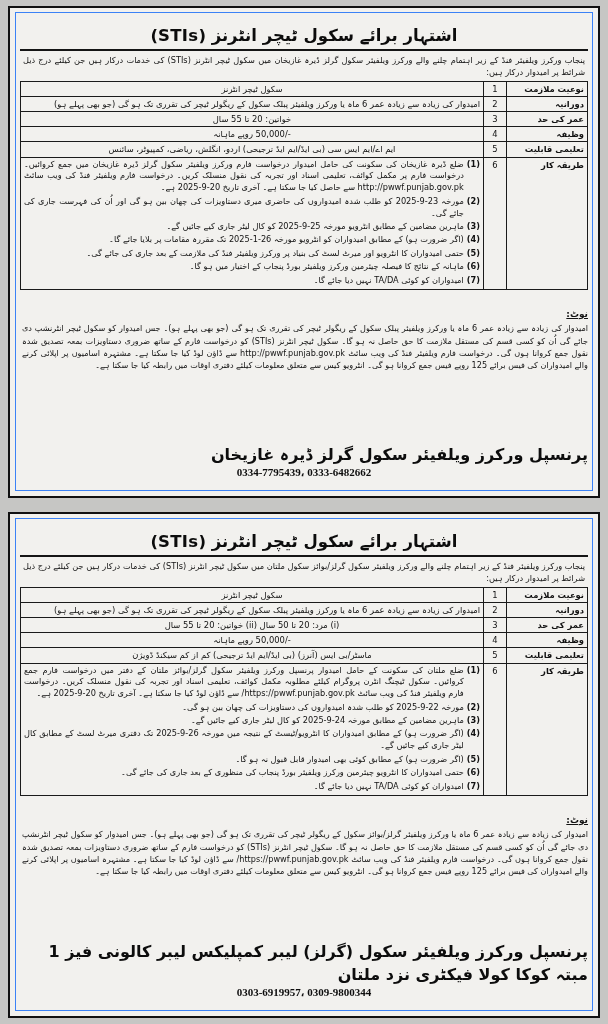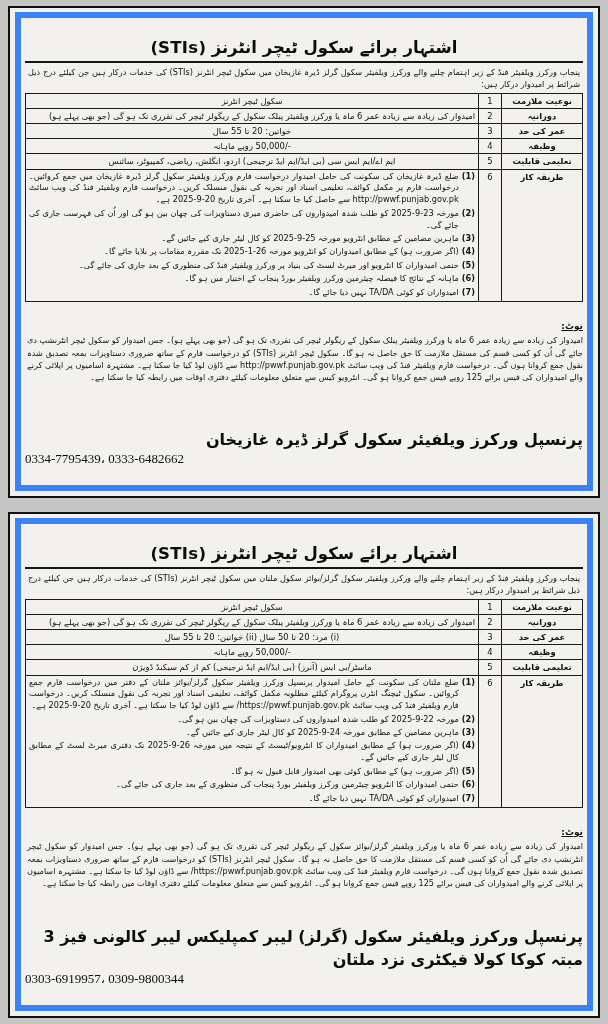--- a/index.html
+++ b/index.html
@@ -26,24 +26,24 @@
     background: #f2f1ee;
     border: 2px solid #111;
     box-sizing: border-box;
     padding: 4px 5px 5px 5px;
     overflow: hidden;
   }
   .ad.first { top: 6px; height: 492px; }
   .ad.second { top: 512px; height: 506px; }
 
   .ad-inner {
-    border: 6px solid #3b82f6;
+    border: 1px solid #3b82f6;
     box-sizing: border-box;
     height: 100%;
-    padding: 18px 4px;
+    padding: 11px 4px;
     display: flex;
     flex-direction: column;
   }
 
   .hdr {
     text-align: center;
     font-weight: bold;
     font-size: 16.5px;
     letter-spacing: 0.3px;
     padding: 2px 0 3px 0;
@@ -82,21 +82,21 @@
     vertical-align: top;
   }
   td.num {
     width: 16px;
     text-align: center;
     font-size: 8.4px;
     vertical-align: middle;
   }
   td.lbl {
     width: 74px;
-    text-align: center;
+    text-align: right;
     font-weight: bold;
     font-size: 8.4px;
     vertical-align: middle;
   }
   td.val {
     text-align: right;
   }
   td.val.center { text-align: center; }
 
   .proc-line {
@@ -135,22 +135,23 @@
   .sign {
     direction: rtl;
     text-align: right;
     font-weight: bold;
     font-size: 16px;
     padding-top: 2px;
     line-height: 1.45;
     color: #0d0d0d;
   }
   .phones {
-    font-weight: normal;
-    font-size: 13px;
+    text-align: center;
+    font-weight: bold;
+    font-size: 11px;
     font-family: "Liberation Serif", serif;
     letter-spacing: 0.2px;
     color: #0d0d0d;
   }
   .sign-block { margin-top: auto; }
 </style>
 </head>
 <body>
 
 <div class="page">
@@ -203,21 +204,21 @@
             <div class="proc-line">
               <span class="proc-no">(3)</span>
               <span class="proc-txt">ماہرین مضامین کے مطابق انٹرویو مورخہ 25-9-2025 کو کال لیٹر جاری کیے جائیں گے۔</span>
             </div>
             <div class="proc-line">
               <span class="proc-no">(4)</span>
               <span class="proc-txt">(اگر ضرورت ہو) کے مطابق امیدواران کو انٹرویو مورخہ 26-1-2025 تک مقررہ مقامات پر بلایا جائے گا۔</span>
             </div>
             <div class="proc-line">
               <span class="proc-no">(5)</span>
-              <span class="proc-txt">حتمی امیدواران کا انٹرویو اور میرٹ لسٹ کی بنیاد پر ورکرز ویلفیئر فنڈ کی منظوری کے بعد جاری کی جائے گی۔</span>
+              <span class="proc-txt">حتمی امیدواران کا انٹرویو اور میرٹ لسٹ کی بنیاد پر ورکرز ویلفیئر فنڈ کی ملازمت کے بعد جاری کی جائے گی۔</span>
             </div>
             <div class="proc-line">
               <span class="proc-no">(6)</span>
               <span class="proc-txt">ماہانہ کے نتائج کا فیصلہ چیئرمین ورکرز ویلفیئر بورڈ پنجاب کے اختیار میں ہو گا۔</span>
             </div>
             <div class="proc-line">
               <span class="proc-no">(7)</span>
               <span class="proc-txt">امیدواران کو کوئی TA/DA نہیں دیا جائے گا۔</span>
             </div>
           </td>
@@ -306,19 +307,19 @@
         </tr>
       </tbody>
         </table>
 
       <div class="note-wrap">
         <div class="note-title">نوٹ:</div>
         <div class="note-body">امیدوار کی زیادہ سے زیادہ عمر 6 ماہ یا ورکرز ویلفیئر گرلز/بوائز سکول کے ریگولر ٹیچر کی تقرری تک ہو گی (جو بھی پہلے ہو)۔ جس امیدوار کو سکول ٹیچر انٹرنشپ دی جائے گی اُن کو کسی قسم کی مستقل ملازمت کا حق حاصل نہ ہو گا۔ سکول ٹیچر انٹرنز (STIs) کو درخواست فارم کے ساتھ ضروری دستاویزات بمعہ تصدیق شدہ نقول جمع کروانا ہوں گی۔ درخواست فارم ویلفیئر فنڈ کی ویب سائٹ https://pwwf.punjab.gov.pk/ سے ڈاؤن لوڈ کیا جا سکتا ہے۔ مشتہرہ اسامیوں پر اپلائی کرنے والے امیدواران کی فیس برائے 125 روپے فیس جمع کروانا ہو گی۔ انٹرویو کیس سے متعلق معلومات کیلئے دفتری اوقات میں رابطہ کیا جا سکتا ہے۔</div>
       </div>
 
       <div class="sign-block">
-        <div class="sign">پرنسپل ورکرز ویلفیئر سکول (گرلز) لیبر کمپلیکس لیبر کالونی فیز 3 مبتہ کوکا کولا فیکٹری نزد ملتان</div>
+        <div class="sign">پرنسپل ورکرز ویلفیئر سکول (گرلز) لیبر کمپلیکس لیبر کالونی فیز 1 مبتہ کوکا کولا فیکٹری نزد ملتان</div>
         <div class="phones">0303-6919957، 0309-9800344</div>
       </div>
     </div>
   </div>
 
 </div>
 
 </body></html>

